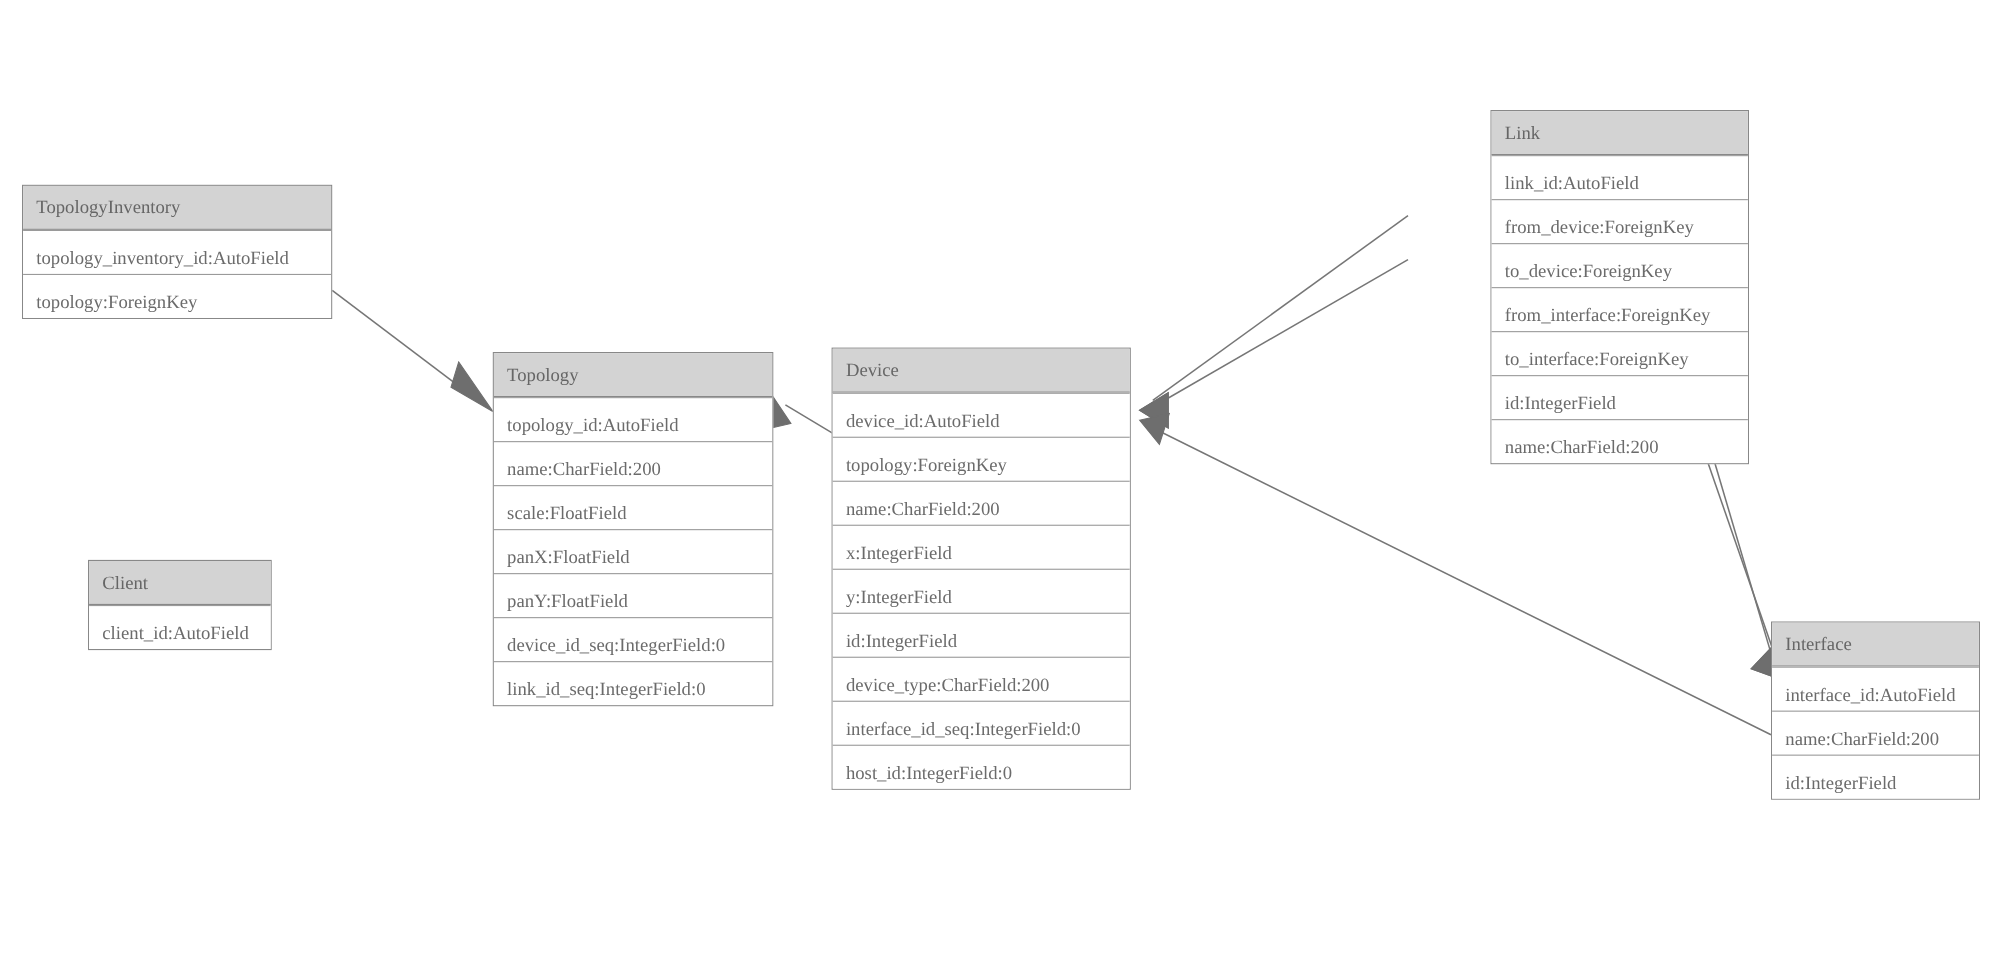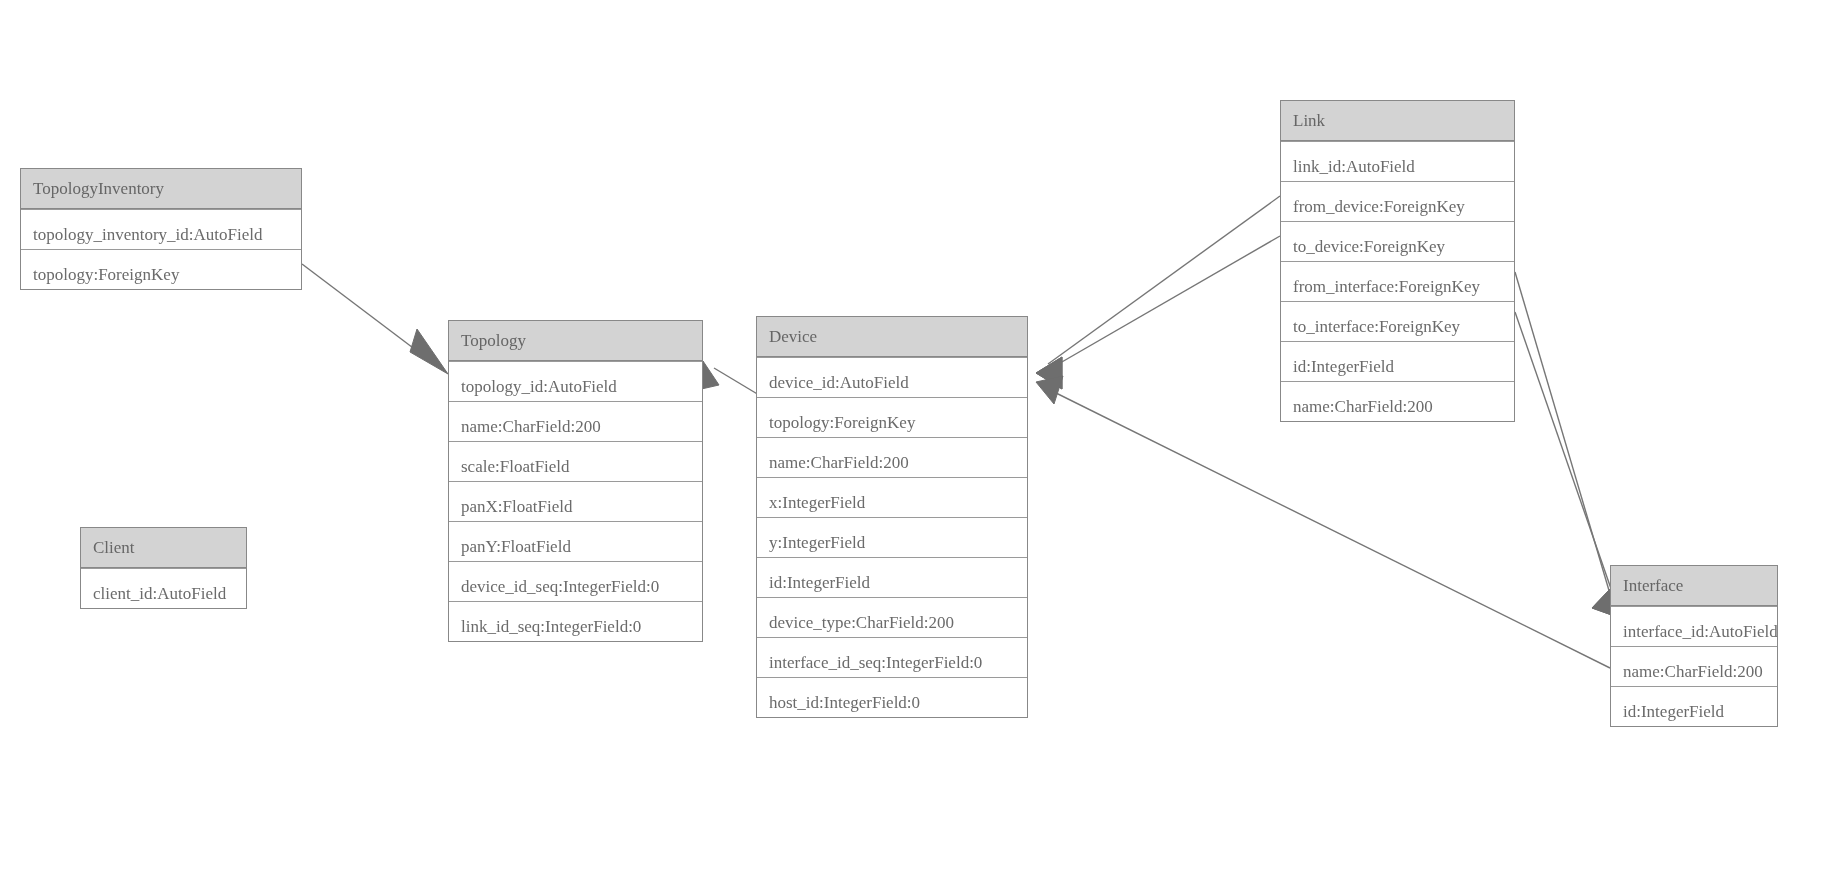--- a/index.html
+++ b/index.html
@@ -94,21 +94,21 @@
         <path d="M1515,312 L1617,606" stroke="#767676" stroke-width="1.4" fill="none"></path>
         <path d="M1620,618 L1592,608 L1612,587 Z" fill="#6e6e6e" stroke="#6e6e6e" stroke-width="1"></path>
       </g>
     </svg>
   <div id="entity-layer">
       <div class="entity" style="left: 20px; top: 168px; width: 282px;">
         <div class="entity-header">TopologyInventory</div>
         <div class="entity-row">topology_inventory_id:AutoField</div>
         <div class="entity-row">topology:ForeignKey</div>
       </div>
-      <div class="entity" style="left: 80px; top: 527px; width: 167px;">
+      <div class="entity" style="left: 80px; top: 509px; width: 167px;">
         <div class="entity-header">Client</div>
         <div class="entity-row">client_id:AutoField</div>
       </div>
       <div class="entity" style="left: 448px; top: 320px; width: 255px;">
         <div class="entity-header">Topology</div>
         <div class="entity-row">topology_id:AutoField</div>
         <div class="entity-row">name:CharField:200</div>
         <div class="entity-row">scale:FloatField</div>
         <div class="entity-row">panX:FloatField</div>
         <div class="entity-row">panY:FloatField</div>
@@ -120,30 +120,30 @@
         <div class="entity-row">device_id:AutoField</div>
         <div class="entity-row">topology:ForeignKey</div>
         <div class="entity-row">name:CharField:200</div>
         <div class="entity-row">x:IntegerField</div>
         <div class="entity-row">y:IntegerField</div>
         <div class="entity-row">id:IntegerField</div>
         <div class="entity-row">device_type:CharField:200</div>
         <div class="entity-row">interface_id_seq:IntegerField:0</div>
         <div class="entity-row">host_id:IntegerField:0</div>
       </div>
-      <div class="entity" style="left: 1280px; top: 100px; width: 235px;">
+      <div class="entity" style="left: 1355px; top: 100px; width: 235px;">
         <div class="entity-header">Link</div>
         <div class="entity-row">link_id:AutoField</div>
         <div class="entity-row">from_device:ForeignKey</div>
         <div class="entity-row">to_device:ForeignKey</div>
         <div class="entity-row">from_interface:ForeignKey</div>
         <div class="entity-row">to_interface:ForeignKey</div>
         <div class="entity-row">id:IntegerField</div>
         <div class="entity-row">name:CharField:200</div>
       </div>
-      <div class="entity" style="left: 1610px; top: 565px; width: 168px;">
+      <div class="entity" style="left: 1610px; top: 565px; width: 190px;">
         <div class="entity-header">Interface</div>
         <div class="entity-row">interface_id:AutoField</div>
         <div class="entity-row">name:CharField:200</div>
         <div class="entity-row">id:IntegerField</div>
       </div>
     </div>
 </div>
 
 </body></html>

